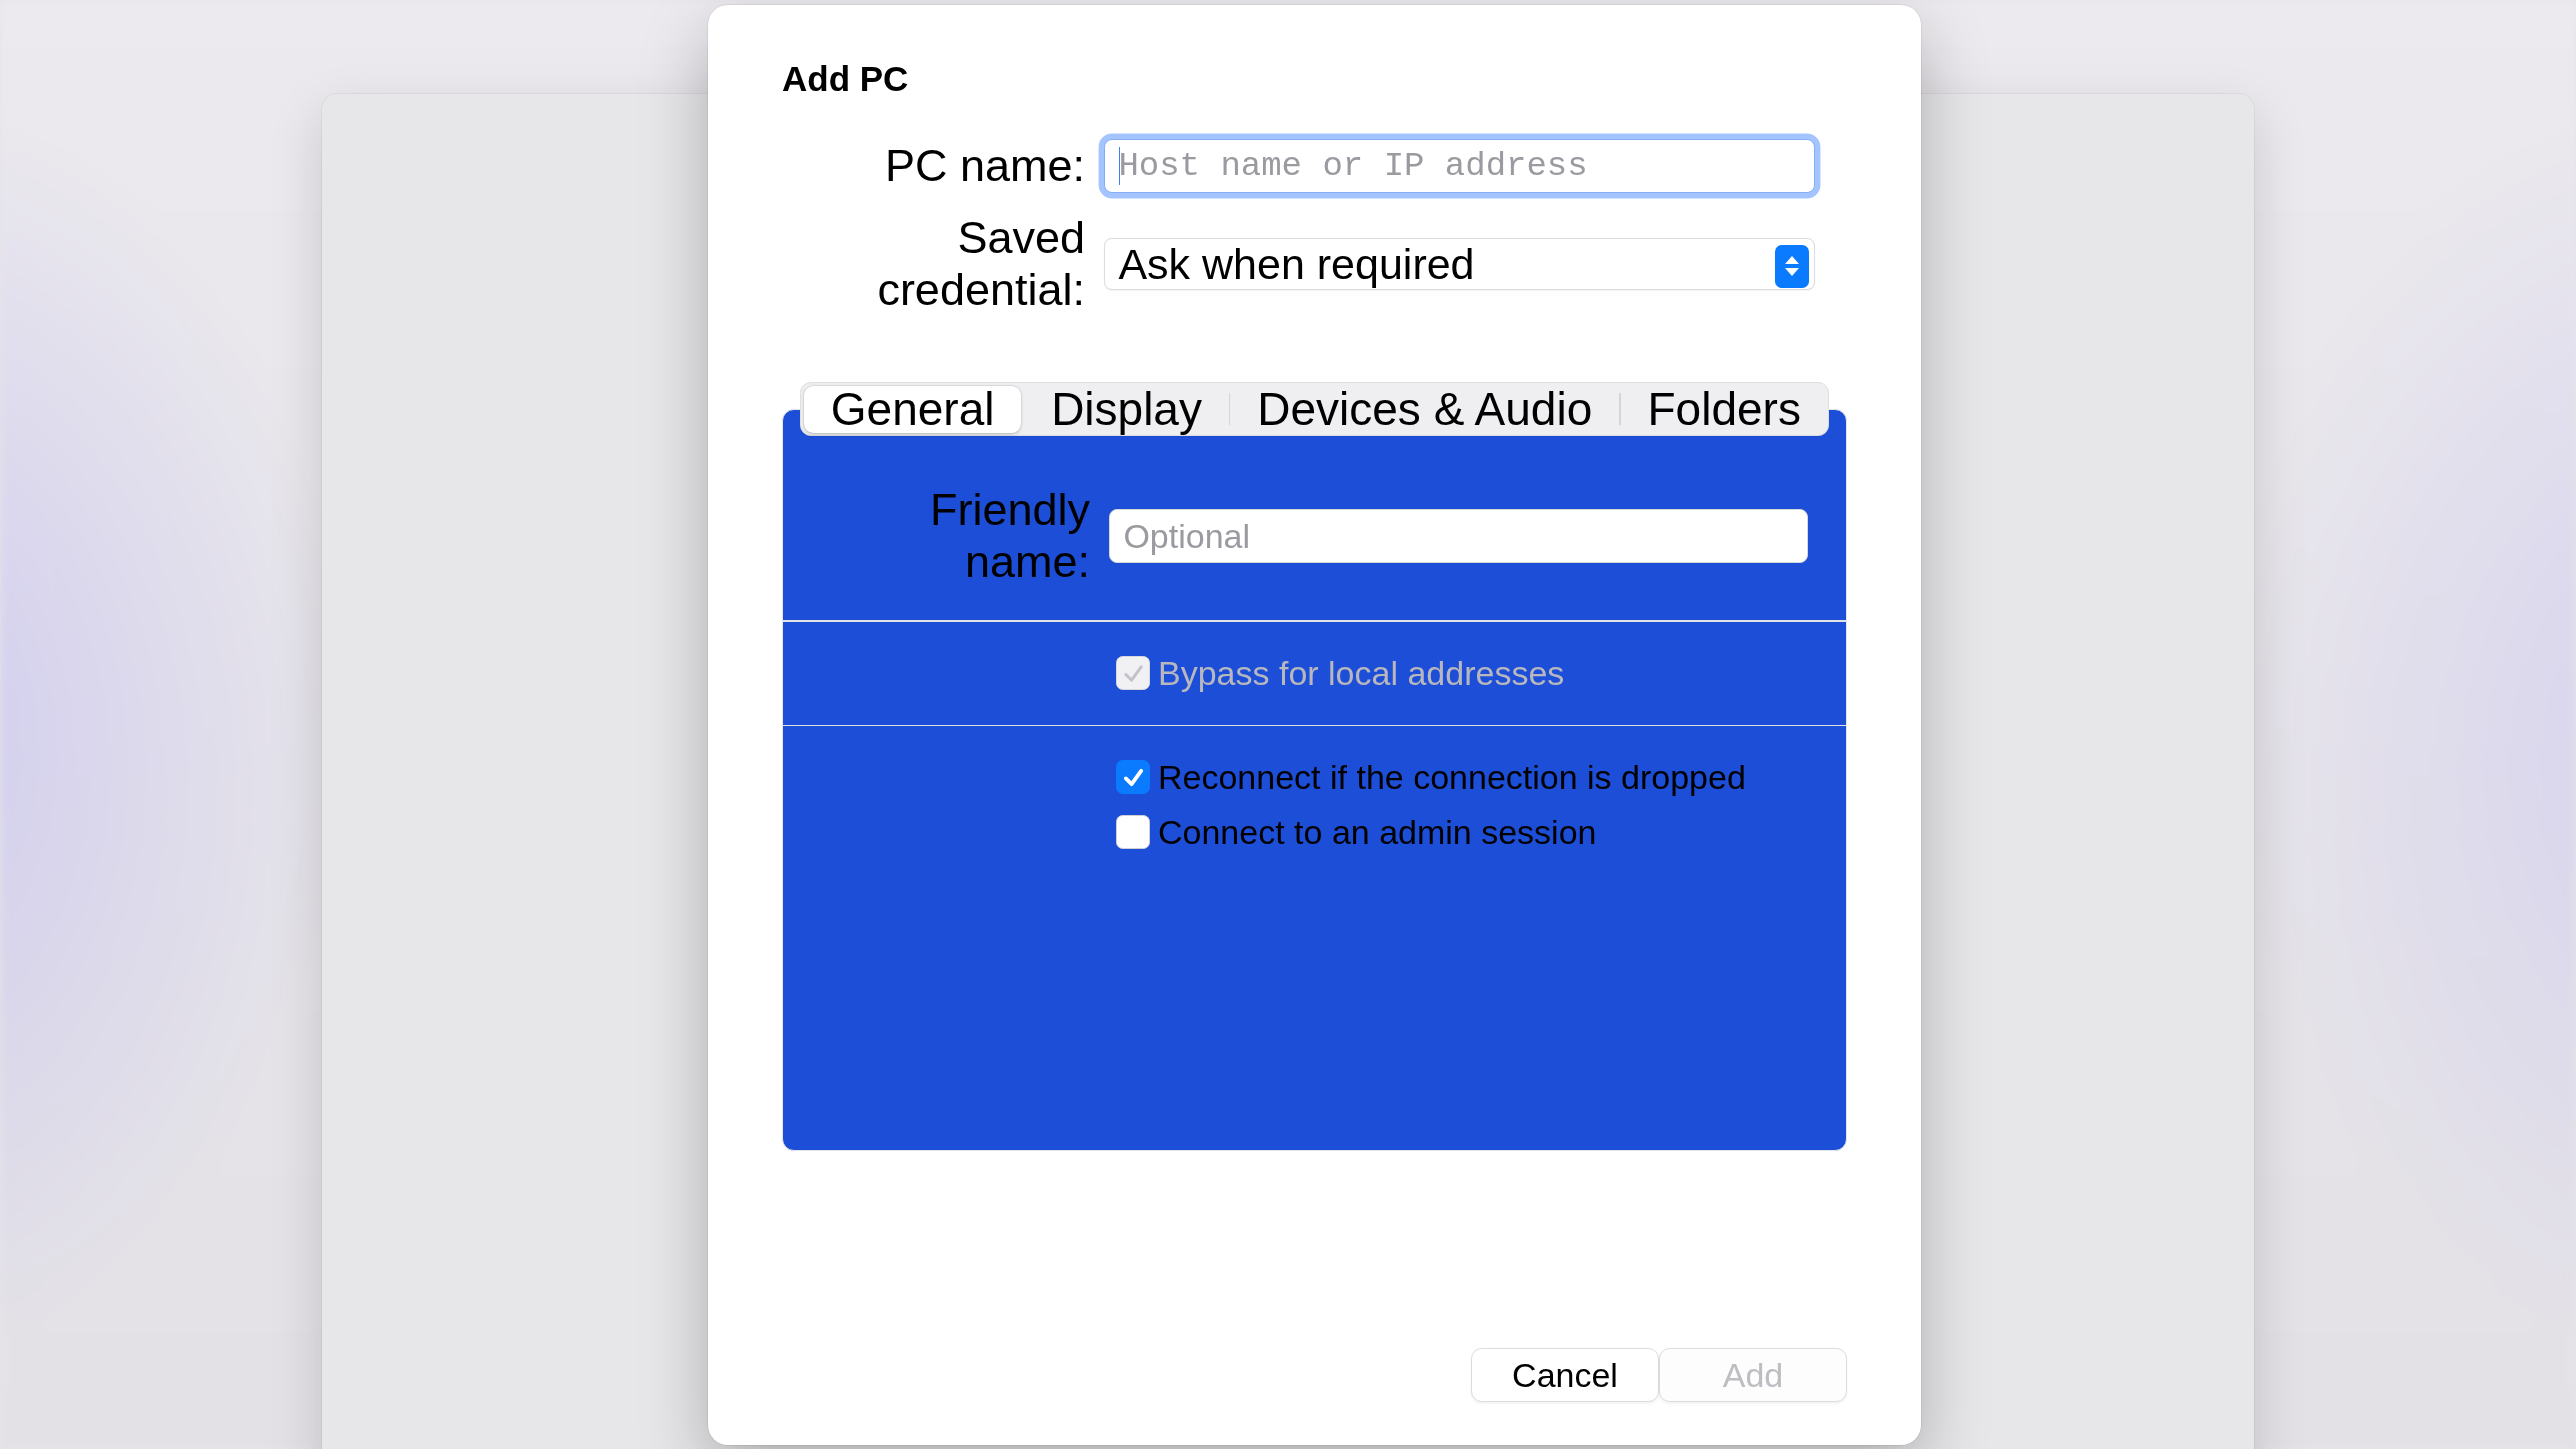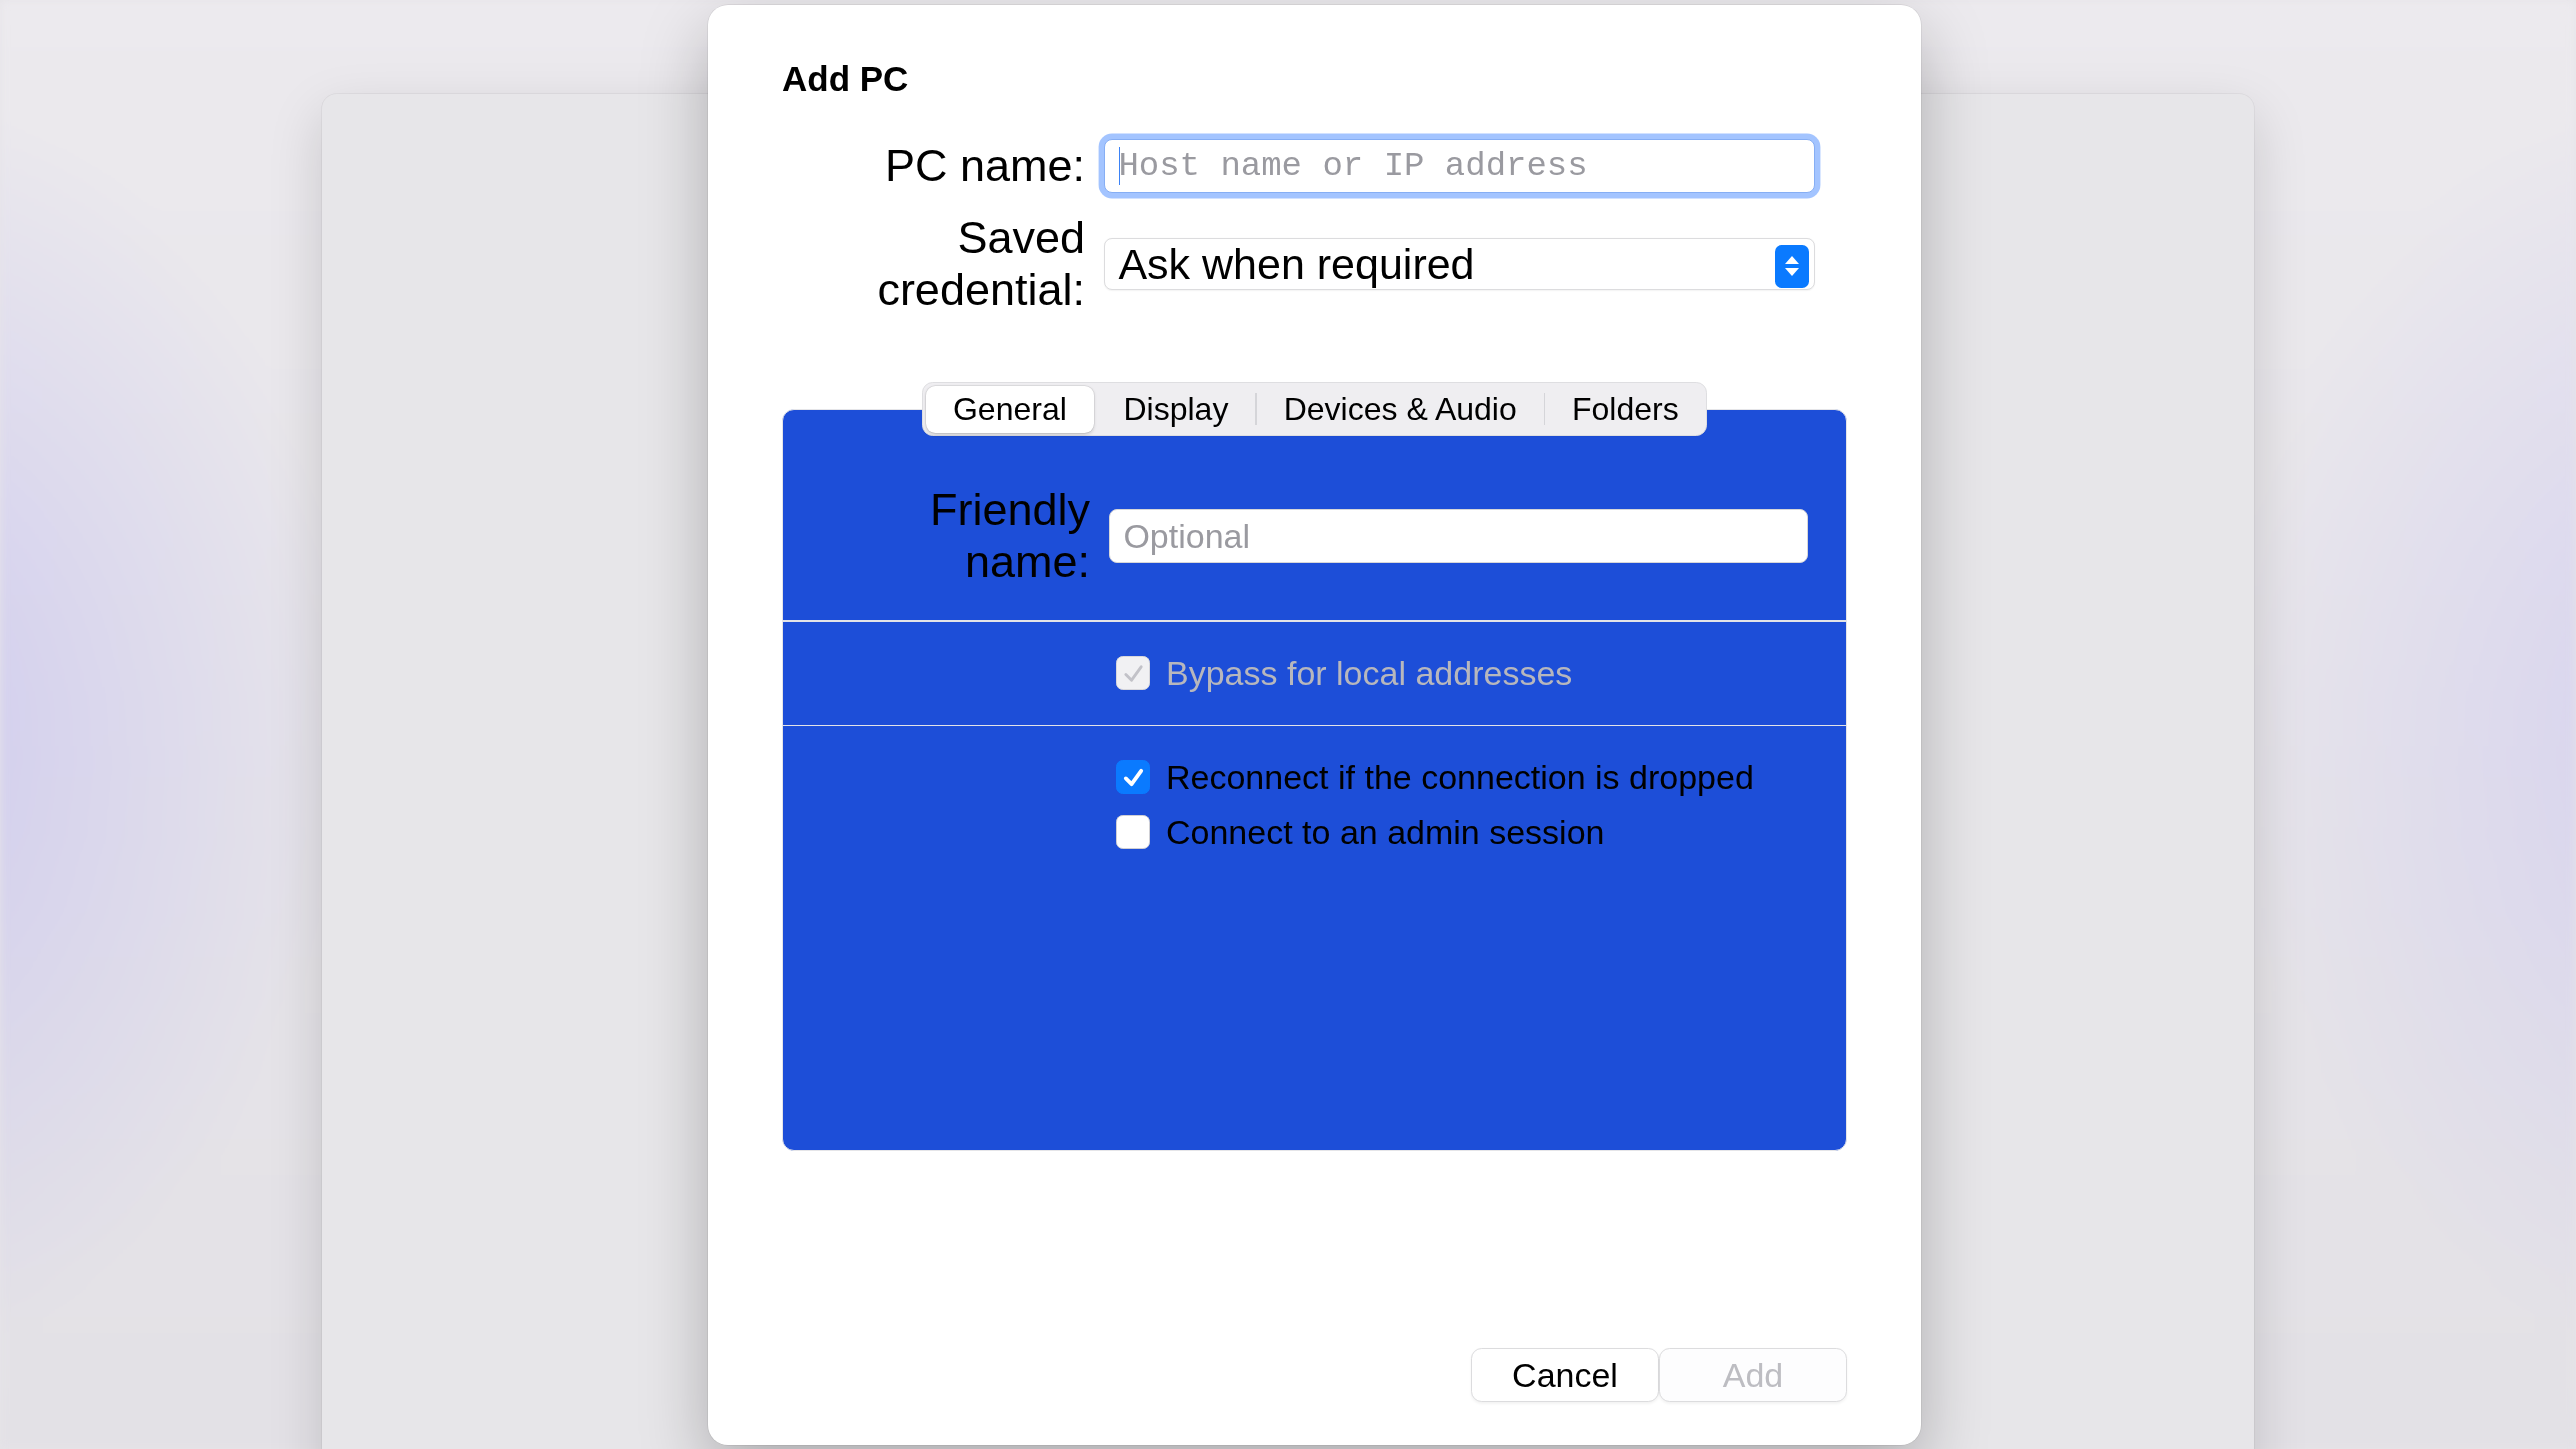--- a/index.html
+++ b/index.html
@@ -134,21 +134,21 @@
     height: 54px;
     align-items: stretch;
     width: fit-content;
     margin: 0 auto;
     box-shadow: 0 0.7px 0 rgba(0,0,0,0.03);
     position: relative;
     z-index: 2;
   }
   .segmented .seg {
     display: flex; align-items: center; justify-content: center;
-    font-size: 32px; color: #000;
+    font-size: 46px; color: #000;
     padding: 0 27px;
     border-radius: 9.4px;
     position: relative;
   }
   .segmented .seg.active {
     background: #fff;
     box-shadow: 0 1.3px 3.4px rgba(0,0,0,0.15), 0 0 0 0.7px rgba(0,0,0,0.08);
     margin: 2.7px;
   }
   .segmented .sep {
@@ -171,21 +171,21 @@
 
   .divider {
     height: 1.3px;
     background: #e3e3e7;
     margin: 32px -38px;
   }
 
   .check-row {
     display: flex;
     align-items: center;
-    gap: 16px;
+    gap: 8px;
     font-size: 34px;
     margin-bottom: 16px;
     margin-left: 295px;
   }
   .check-row.disabled { color: #b7b7bd; }
   .check-row.disabled .checkbox {
     border: 1.3px solid #d7d7dc;
     background: #f1f1f3;
   }
   .check-row.disabled .checkbox svg path { stroke: #c2c2c8; }

